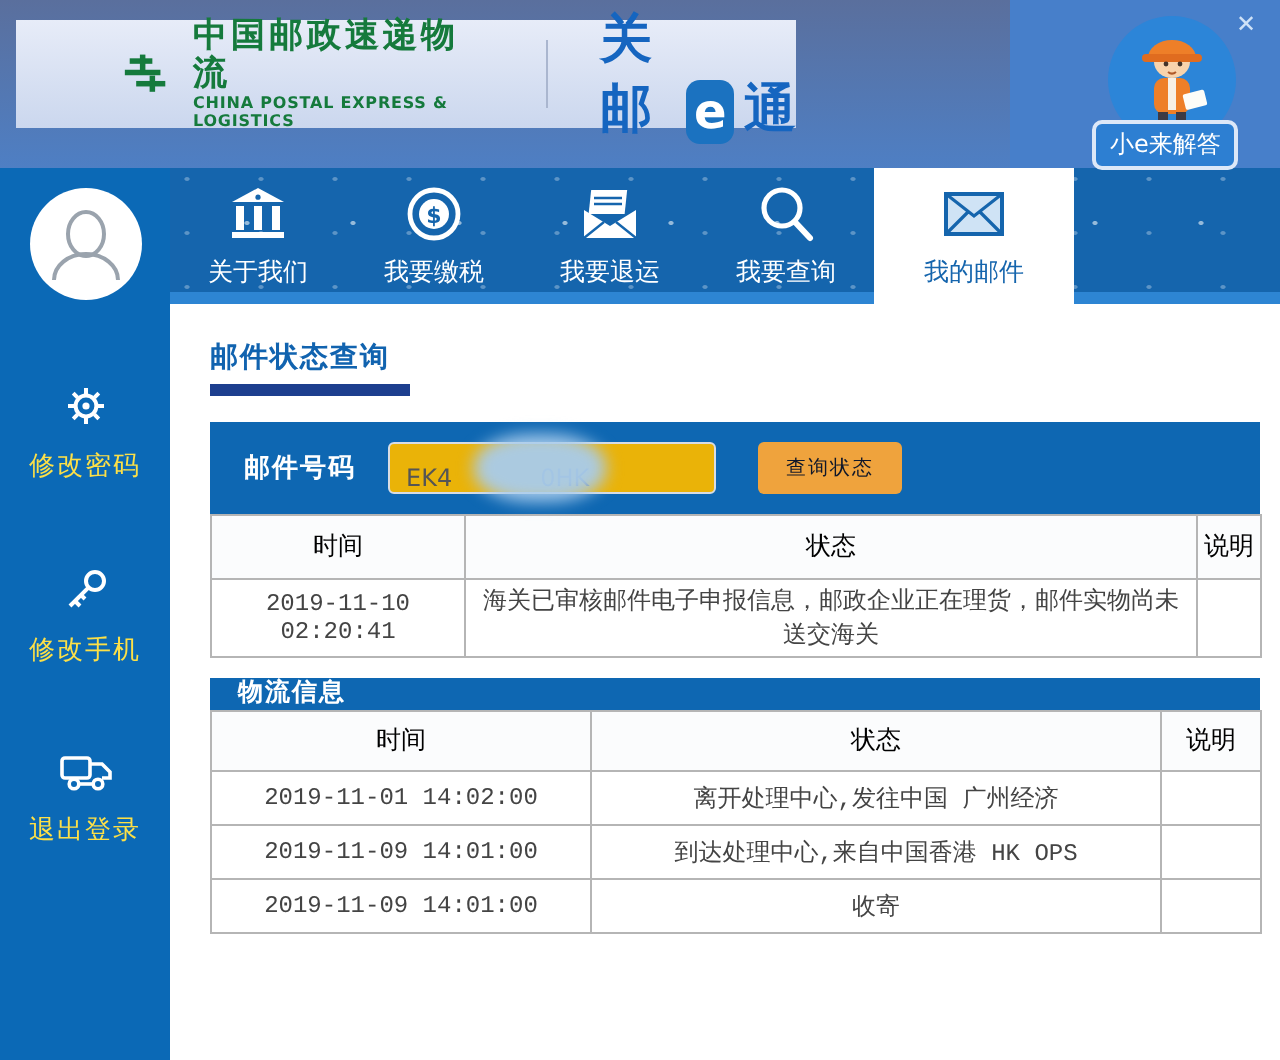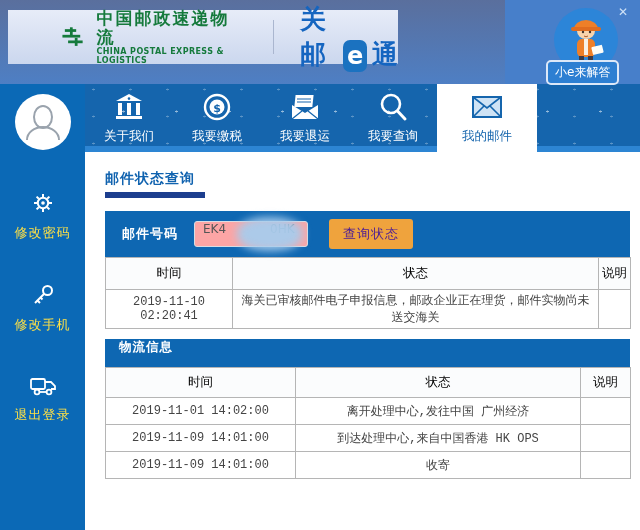--- a/index.html
+++ b/index.html
@@ -65,40 +65,40 @@
 
   
   .content { flex:1; background:#fff; padding:16px 26px 0 20px; }
   .section-title { display:inline-block; color:#1163af; font-size:14px; font-weight:bold;
      letter-spacing:1px; }
   .title-bar { width:100px; height:6px; background:#1d3e8e; margin-top:4px; }
 
   .query-panel { position:relative; margin-top:13px; width:525px; height:46px; background:#0e67b2;
      display:flex; align-items:center; padding-left:17px; }
   .query-label { color:#fff; font-size:13px; font-weight:bold; letter-spacing:1px; }
-  .query-input { position:relative; margin-left:16px; width:114px; height:26px; background:#fca5a5;
-     border:1px solid #d8dde4; border-radius:3px; display:flex; align-items:flex-start;
+  .query-input { position:relative; margin-left:16px; width:164px; height:26px; background:#eab308;
+     border:1px solid #d8dde4; border-radius:3px; display:flex; align-items:flex-end;
      padding-left:8px; font-size:12px; color:#555; overflow:visible; }
   .smudge { position:absolute; left:42px; top:-5px; width:66px; height:34px;
      background:rgba(168,203,236,.95); border-radius:45%; filter:blur(4px); }
-  .query-btn { margin-left:21px; background:#efa33d; color:#4c1d95; border:none; border-radius:3px;
-     font-size:13px; padding:6px 14px; letter-spacing:1px; cursor:pointer;
+  .query-btn { margin-left:21px; background:#efa33d; color:#0f172a; border:none; border-radius:3px;
+     font-size:10px; padding:6px 14px; letter-spacing:1px; cursor:pointer;
      font-family:"DejaVu Sans","Liberation Sans",sans-serif; }
 
   table { border-collapse:collapse; width:525px; table-layout:fixed; }
   table, td, th { border:1px solid #b5b5b5; }
   table { border:1px solid #848484; }
   th { font-size:12.5px; color:#000000; font-weight:normal; height:32px; background:#fbfcfd; }
   td { font-size:12px; color:#444; text-align:center; padding:2px 6px;font-family:Liberation Mono, monospace; }
   .t1 td { height:33px; }
   .t2 th { height:30px; }
   .t2 td { height:27px; }
 
-  .logi-bar { margin-top:10px; width:525px; height:28px; background:#0e67b2;
-     display:flex; align-items:flex-start; padding-left:14px; }
+  .logi-bar { margin-top:10px; width:525px; height:16px; background:#0e67b2;
+     display:flex; align-items:flex-end; padding-left:14px; }
   .logi-title { color:#fff; font-size:12.5px; font-weight:bold; letter-spacing:1px; }
   .t2 { margin-top:0; }
 </style>
 </head>
 <body>
 
 <div class="frame">
 
   <div class="topbar">
     <div class="topbar-left-bg"></div>

